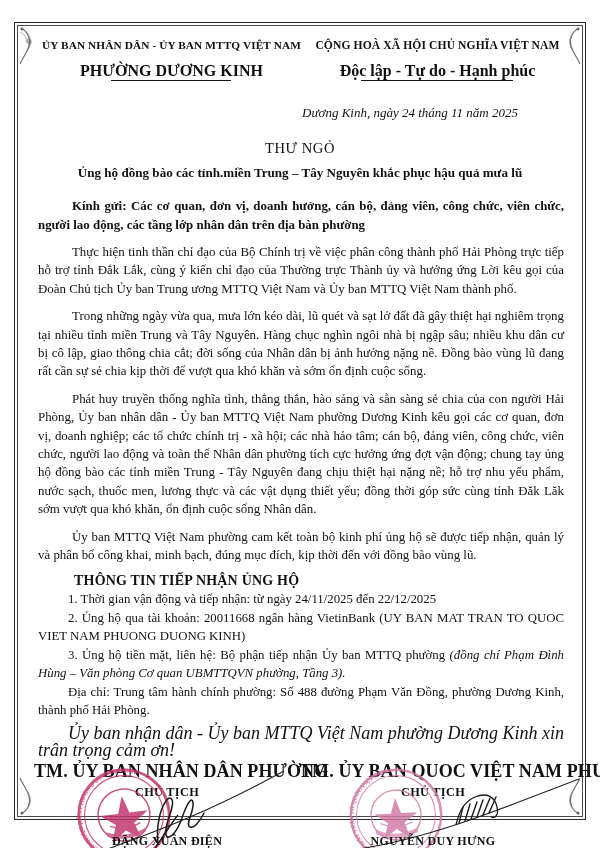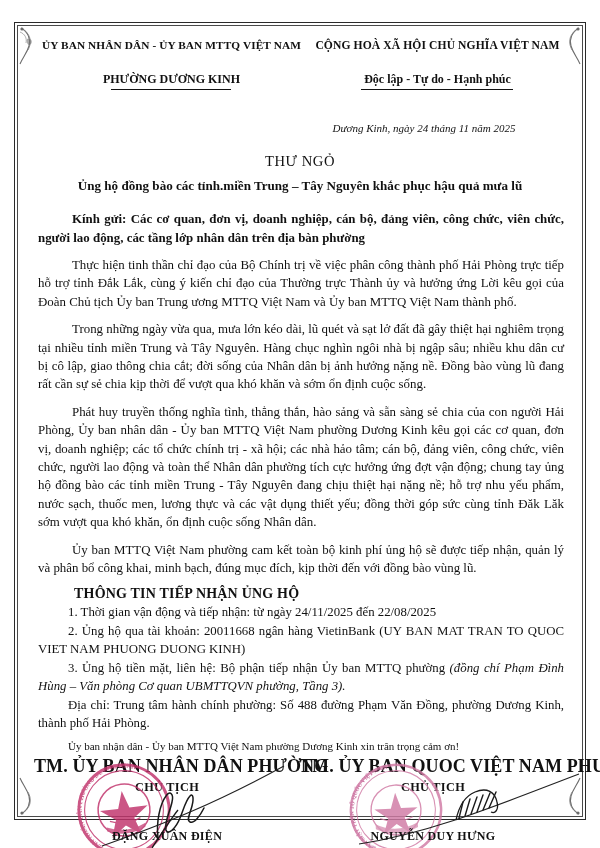--- a/index.html
+++ b/index.html
@@ -64,38 +64,37 @@
   .hdr-right { width: 262px; text-align: center; }
   .hdr-line1 {
     font-size: 11.3px;
     font-weight: bold;
     letter-spacing: .1px;
     line-height: 15px;
     white-space: nowrap;
   }
   .hdr-right .hdr-line1 { font-size: 11.6px; }
   .hdr-line2 {
-    font-size: 12px;
+    font-size: 16px;
     font-weight: bold;
     line-height: 17px;
-    margin-top: 18px;
+    margin-top: 9px;
   }
   .rule {
     height: 1px;
     background: #111;
     margin: 1px auto 0;
   }
   .rule.left  { width: 120px; }
   .rule.right { width: 152px; }
 
   .datum {
-    text-align: center;
     font-style: italic;
-    font-size: 11px;
-    margin: 32px 0 0 0;
+    font-size: 13px;
+    margin: 24px 0 0 0;
     padding-right: 18px;
     margin-left: 272px;
     width: 262px;
     box-sizing: border-box;
   }
 
   
   .title {
     text-align: center;
     font-weight: normal;
@@ -143,26 +142,27 @@
     font-size: 12.8px;
     line-height: 17.6px;
     text-align: justify;
     margin: 2px 0 0 0;
     padding: 0 6px 0 8px;
     text-indent: 30px;
   }
   .ital { font-style: italic; }
 
   .thanks {
-    font-size: 11px;
+    font-size: 18px;
     line-height: 17.6px;
     margin: 5px 0 0 0;
     padding: 0 6px 0 8px;
     text-indent: 30px;
     text-align: justify;
+    font-style: italic;
   }
 
   
   .sigs {
     display: flex;
     margin-top: 1px;
     padding: 0 4px;
     position: relative;
   }
   .sig {
@@ -259,30 +259,30 @@
       </div>
     </div>
 
     <div class="datum">Dương Kinh, ngày 24 tháng 11 năm 2025</div>
 
     <div class="title">THƯ NGỎ</div>
     <div class="subtitle">Ủng hộ đồng bào các tỉnh.miền Trung – Tây Nguyên khắc phục hậu quả mưa lũ</div>
 
     <div class="salutation">
       <span class="ind"></span><span>Kính gửi:</span>
-      <span>Các cơ quan, đơn vị, doanh nghiệp, cán bộ, đảng viên, công chức, viên chức, người lao động, các tầng lớp nhân dân trên địa bàn phường</span>
+      <span>Các cơ quan, đơn vị, doanh hưởng, cán bộ, đảng viên, công chức, viên chức, người lao động, các tầng lớp nhân dân trên địa bàn phường</span>
     </div>
 
     <p class="body">Thực hiện tinh thần chỉ đạo của Bộ Chính trị về việc phân công thành phố Hải Phòng trực tiếp hỗ trợ tỉnh Đắk Lắk, cùng ý kiến chỉ đạo của Thường trực Thành ủy và hưởng ứng Lời kêu gọi của Đoàn Chủ tịch Ủy ban Trung ương MTTQ Việt Nam và Ủy ban MTTQ Việt Nam thành phố.</p>
     <p class="body">Trong những ngày vừa qua, mưa lớn kéo dài, lũ quét và sạt lở đất đã gây thiệt hại nghiêm trọng tại nhiều tỉnh miền Trung và Tây Nguyên. Hàng chục nghìn ngôi nhà bị ngập sâu; nhiều khu dân cư bị cô lập, giao thông chia cắt; đời sống của Nhân dân bị ảnh hưởng nặng nề. Đồng bào vùng lũ đang rất cần sự sẻ chia kịp thời để vượt qua khó khăn và sớm ổn định cuộc sống.</p>
     <p class="body">Phát huy truyền thống nghĩa tình, thẳng thắn, hào sảng và sẵn sàng sẻ chia của con người Hải Phòng, Ủy ban nhân dân - Ủy ban MTTQ Việt Nam phường Dương Kinh kêu gọi các cơ quan, đơn vị, doanh nghiệp; các tổ chức chính trị - xã hội; các nhà hảo tâm; cán bộ, đảng viên, công chức, viên chức, người lao động và toàn thể Nhân dân phường tích cực hưởng ứng đợt vận động; chung tay ủng hộ đồng bào các tỉnh miền Trung - Tây Nguyên đang chịu thiệt hại nặng nề; hỗ trợ nhu yếu phẩm, nước sạch, thuốc men, lương thực và các vật dụng thiết yếu; đồng thời góp sức cùng tỉnh Đăk Lăk sớm vượt qua khó khăn, ổn định cuộc sống Nhân dân.</p>
     <p class="body">Ủy ban MTTQ Việt Nam phường cam kết toàn bộ kinh phí ủng hộ sẽ được tiếp nhận, quản lý và phân bổ công khai, minh bạch, đúng mục đích, kịp thời đến với đồng bào vùng lũ.</p>
 
     <div class="sec-title">THÔNG TIN TIẾP NHẬN ỦNG HỘ</div>
-    <p class="item">1. Thời gian vận động và tiếp nhận: từ ngày 24/11/2025 đến 22/08/2025</p>
+    <p class="item">1. Thời gian vận động và tiếp nhận: từ ngày 24/11/2025 đến 22/12/2025</p>
     <p class="item">2. Ủng hộ qua tài khoản: 20011668 ngân hàng VietinBank (UY BAN MAT TRAN TO QUOC VIET NAM PHUONG DUONG KINH)</p>
     <p class="item"><span>3. Ủng hộ tiền mặt, liên hệ: Bộ phận tiếp nhận Ủy ban MTTQ phường </span><span class="ital">(đồng chí Phạm Đình Hùng – Văn phòng Cơ quan UBMTTQVN phường, Tầng 3).</span></p>
     <p class="item">Địa chỉ: Trung tâm hành chính phường: Số 488 đường Phạm Văn Đồng, phường Dương Kinh, thành phố Hải Phòng.</p>
 
     <p class="thanks">Ủy ban nhận dân - Ủy ban MTTQ Việt Nam phường Dương Kinh xin trân trọng cảm ơn!</p>
 
     <div class="sigs">
 
       <div class="sig">
         <div class="sig-org">TM. ỦY BAN NHÂN DÂN PHƯỜNG</div>

